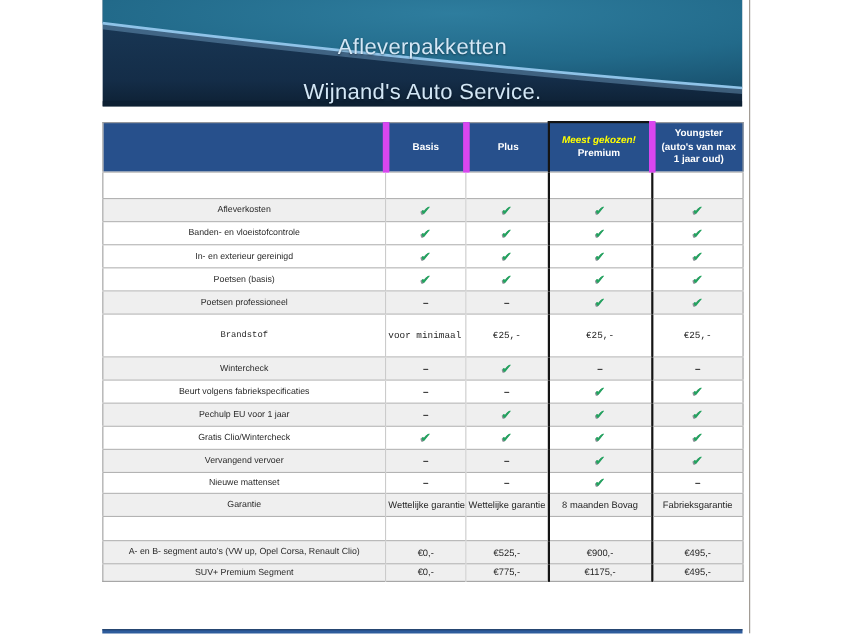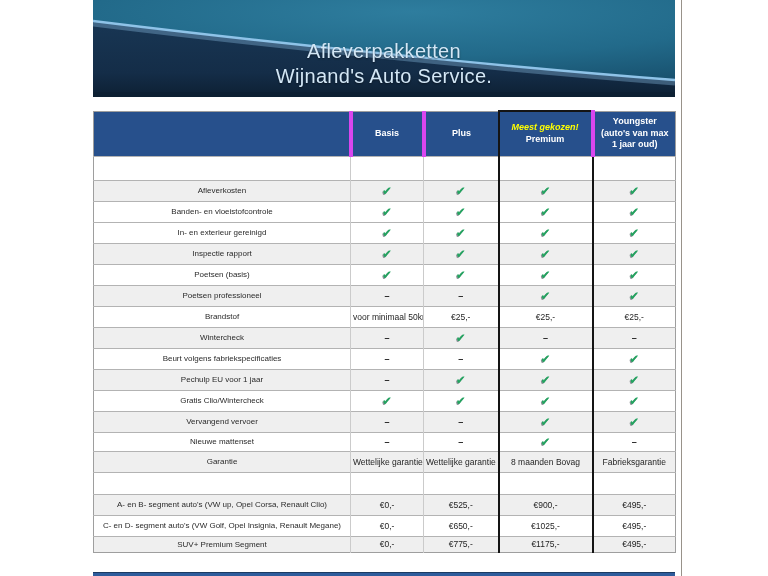--- a/index.html
+++ b/index.html
@@ -12,32 +12,32 @@
        font-family:"Liberation Sans", sans-serif;}
   #page{position:relative;width:768px;height:576px;background:#fff;}
 
   
   .page-edge{position:absolute;left:681px;top:0;width:1px;height:576px;background:#98928a;}
 
   
   .banner{position:absolute;left:93px;top:0;width:582px;height:97px;overflow:hidden;}
   .banner svg{position:absolute;left:0;top:0;}
   .banner-titles{position:absolute;left:0;top:0;width:100%;height:100%;
-    display:flex;flex-direction:column;align-items:center;justify-content:center;
+    display:flex;flex-direction:column;align-items:center;justify-content:space-between;
     padding-top:31px;}
   .banner-title{color:#d3e7f6;font-size:20px;line-height:25px;letter-spacing:.3px;
     text-shadow:0 1px 2px rgba(0,0,0,.45);white-space:nowrap;}
 
   
   .pkgtable{position:absolute;left:93px;top:110px;width:582px;border-collapse:collapse;
     table-layout:fixed;font-size:8.5px;color:#1f1f1f;}
   .pkgtable{border:1px solid #9e9e9e;}
   .pkgtable th{background:var(--header-bg);color:#ffffff;font-size:9px;font-weight:bold;
     height:45px;vertical-align:middle;text-align:center;line-height:1.3;padding:1px 3px;}
-  .pkgtable th + th{border-left:4px solid #d946ef;}
+  .pkgtable th + th{border-left:6px solid #d946ef;}
   .pkgtable th.premium{border-left:2px solid #141414;border-right:2px solid #141414;
     border-top:2px solid #141414;}
   .premium-badge{color:var(--accent-yellow);font-style:italic;font-weight:bold;display:block;}
   .pkgtable tbody tr{border-top:1px solid #b3b3b3;}
   .pkgtable tbody tr.stripe{background:var(--stripe);padding-left:12px;}
   .pkgtable td{text-align:center;vertical-align:middle;padding:0 2px;overflow:hidden;
     white-space:nowrap;}
   .pkgtable td + td{border-left:1px solid #cbcbcb;}
   .pkgtable td.lbl{font-size:8px;color:#2a2a2a;}
   .pkgtable td.val{font-size:8.5px;}
@@ -122,42 +122,35 @@
           <td class="val premium"><span class="check">✔</span></td>
           <td class="val"><span class="check">✔</span></td>
         </tr>
         <tr style="height: 21px;">
           <td class="lbl">In- en exterieur gereinigd</td>
           <td class="val"><span class="check">✔</span></td>
           <td class="val"><span class="check">✔</span></td>
           <td class="val premium"><span class="check">✔</span></td>
           <td class="val"><span class="check">✔</span></td>
         </tr>
-        <tr class="stripe" style="height: 21px;">
-          <td class="lbl">Inspectie rapport</td>
-          <td class="val"><span class="check">✔</span></td>
-          <td class="val"><span class="check">✔</span></td>
-          <td class="val premium"><span class="check">✔</span></td>
-          <td class="val"><span class="check">✔</span></td>
-        </tr>
         <tr style="height: 21px;">
           <td class="lbl">Poetsen (basis)</td>
           <td class="val"><span class="check">✔</span></td>
           <td class="val"><span class="check">✔</span></td>
           <td class="val premium"><span class="check">✔</span></td>
           <td class="val"><span class="check">✔</span></td>
         </tr>
         <tr class="stripe" style="height: 21px;">
           <td class="lbl">Poetsen professioneel</td>
           <td class="val"><span class="dash">–</span></td>
           <td class="val"><span class="dash">–</span></td>
           <td class="val premium"><span class="check">✔</span></td>
           <td class="val"><span class="check">✔</span></td>
         </tr>
-        <tr style="height: 21px;">
+        <tr style="height: 39px; font-family: Liberation Mono, monospace;">
           <td class="lbl">Brandstof</td>
           <td class="val">voor minimaal 50km</td>
           <td class="val">€25,-</td>
           <td class="val premium">€25,-</td>
           <td class="val">€25,-</td>
         </tr>
         <tr class="stripe" style="height: 21px;">
           <td class="lbl">Wintercheck</td>
           <td class="val"><span class="dash">–</span></td>
           <td class="val"><span class="check">✔</span></td>
@@ -211,27 +204,20 @@
           <td class="val"></td>
           <td class="val"></td>
           <td class="val premium"></td>
           <td class="val"></td>
         </tr>
         <tr class="stripe" style="height: 21px;">
           <td class="lbl">A- en B- segment auto's (VW up, Opel Corsa, Renault Clio)</td>
           <td class="val">€0,-</td>
           <td class="val">€525,-</td>
           <td class="val premium">€900,-</td>
-          <td class="val">€495,-</td>
-        </tr>
-        <tr style="height: 21px;">
-          <td class="lbl">C- en D- segment auto's (VW Golf, Opel Insignia, Renault Megane)</td>
-          <td class="val">€0,-</td>
-          <td class="val">€650,-</td>
-          <td class="val premium">€1025,-</td>
           <td class="val">€495,-</td>
         </tr>
         <tr class="stripe" style="height: 16px;">
           <td class="lbl">SUV+ Premium Segment</td>
           <td class="val">€0,-</td>
           <td class="val">€775,-</td>
           <td class="val premium">€1175,-</td>
           <td class="val">€495,-</td>
         </tr>
       </tbody>

